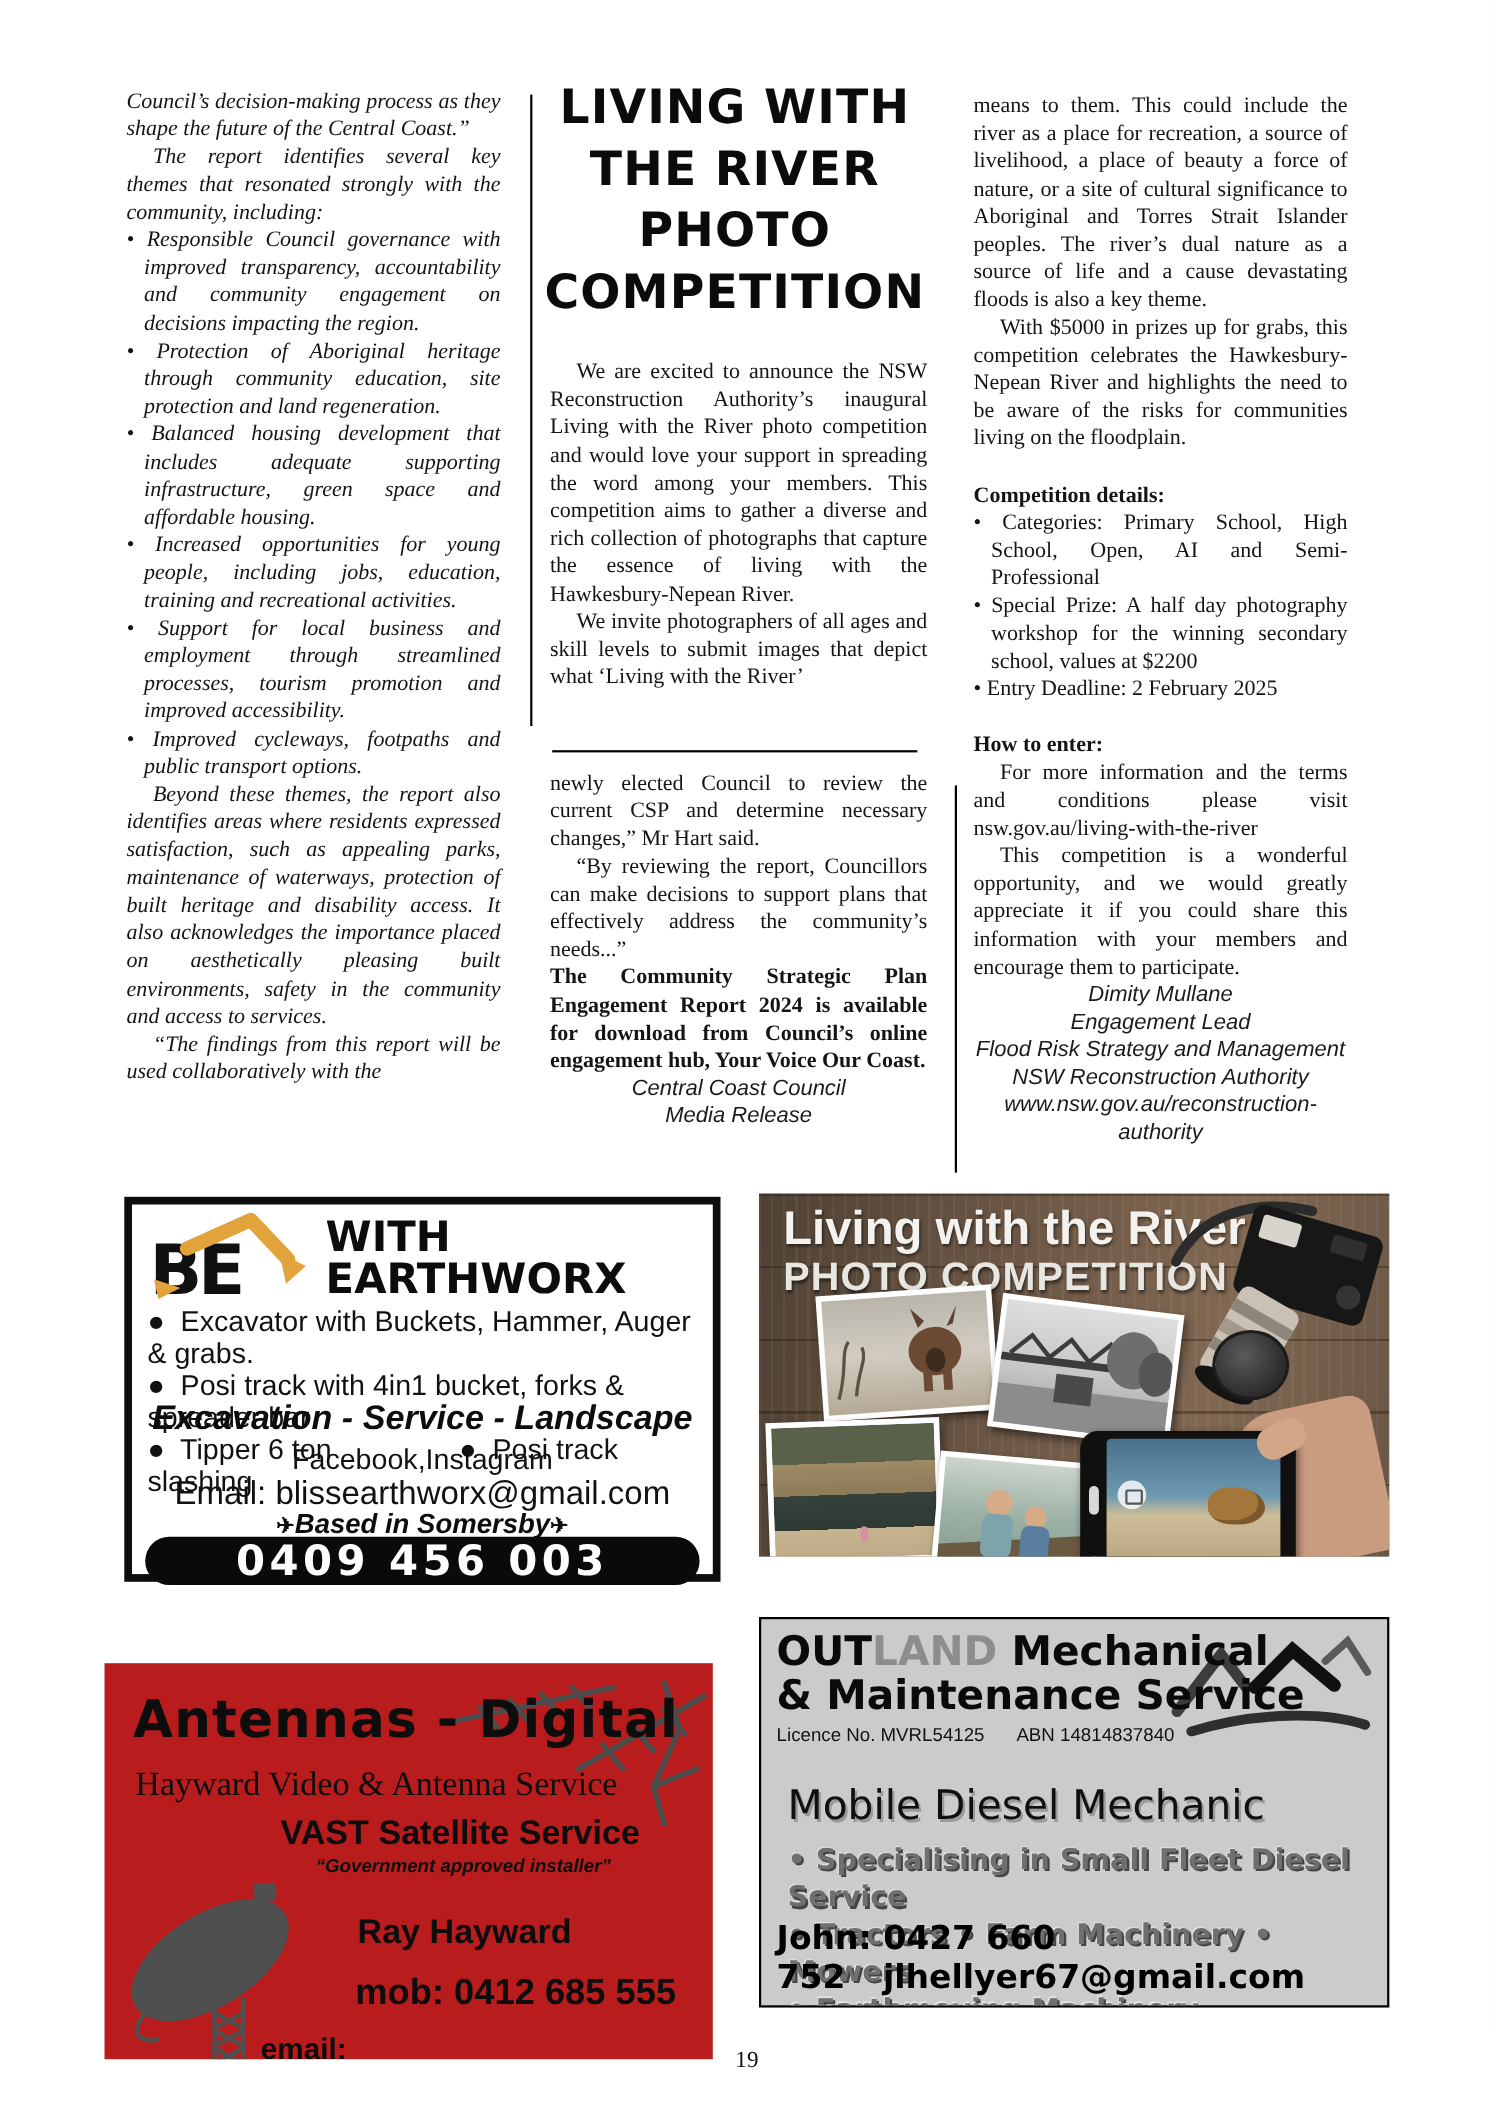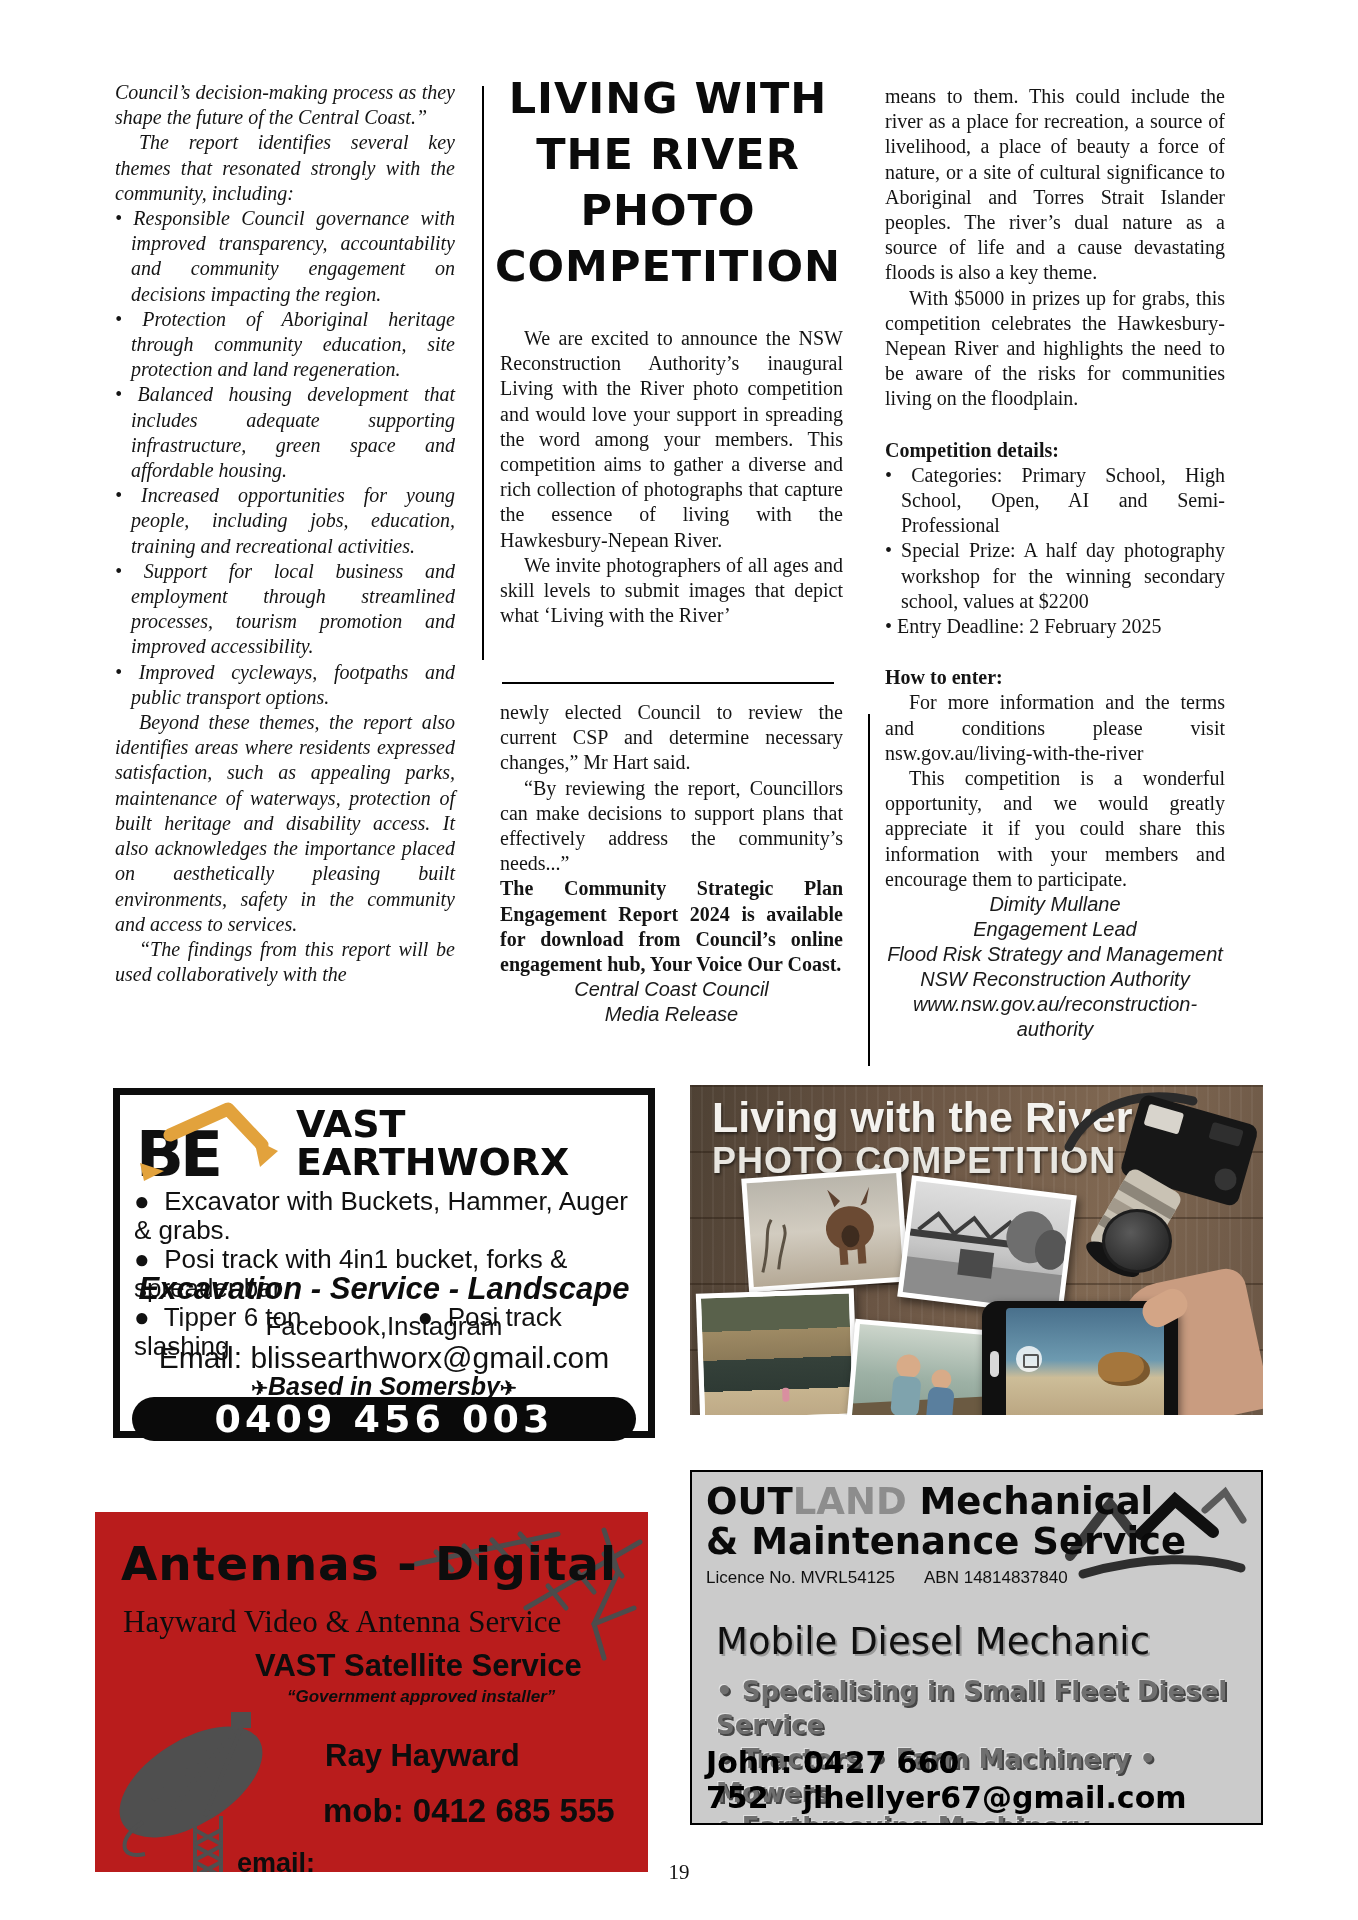--- a/index.html
+++ b/index.html
@@ -206,21 +206,21 @@
     <div class="bliss-head">
       <div class="bliss-logo">
         <span class="letters">BE</span>
         <svg width="148" height="84" viewBox="0 0 148 84">
           <path d="M34 34 L92 8 L126 44" fill="none" stroke="#E2A23C" stroke-width="13" stroke-linecap="round" stroke-linejoin="round"></path>
           <path d="M118 38 L142 50 L124 66 Z" fill="#E2A23C"></path>
           <path d="M4 62 L28 70 L8 80 Z" fill="#E2A23C"></path>
         </svg>
       </div>
       <div class="bliss-name">
-        <div>VAST</div>
+        <div>WITH</div>
         <div>EARTHWORX</div>
       </div>
     </div>
     <div class="bliss-bullets">
       <div><span>●&nbsp; </span><span>Excavator with Buckets, Hammer, Auger &amp; grabs.</span></div>
       <div><span>●&nbsp; </span><span>Posi track with 4in1 bucket, forks &amp; spreader bar</span></div>
       <div class="bliss-row3"><span>●&nbsp; </span><span>Tipper 6 ton</span><span class="b2">●&nbsp; </span><span>Posi track slashing</span></div>
     </div>
     <div class="bliss-services">Excavation - Service - Landscape</div>
     <div class="bliss-social">Facebook,Instagram</div>

